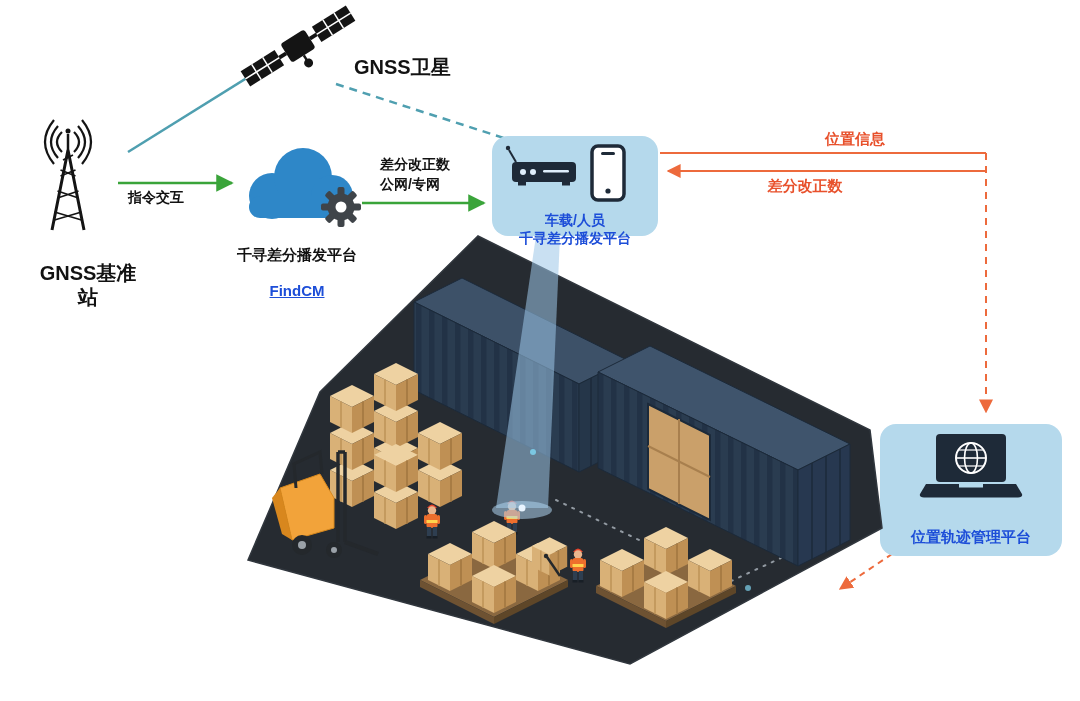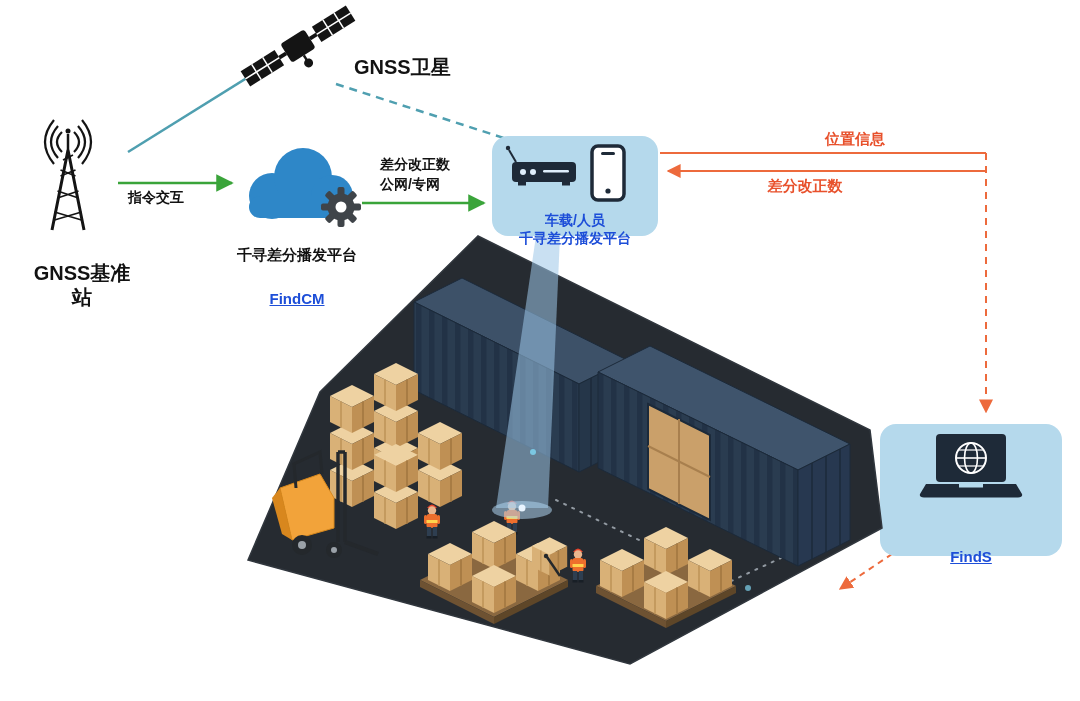--- a/index.html
+++ b/index.html
@@ -233,25 +233,25 @@
         <polygon points="536,236 560,236 548,508 496,508" fill="#9CC6E8" opacity="0.55"></polygon>
         <ellipse cx="522" cy="510" rx="30" ry="9" fill="#AFD4EE" opacity="0.55"></ellipse>
         <circle cx="533" cy="452" r="3" fill="#7FD4F0" opacity="0.85"></circle>
         <circle cx="522" cy="508" r="3.5" fill="#E8F4FF"></circle>
         <circle cx="748" cy="588" r="3" fill="#7FD4F0" opacity="0.7"></circle>
       </g>
     </g>
   </svg>
 
   <div class="lbl fs16" style="left:354px;top:32px;">GNSS卫星</div>
-  <div class="lbl fs16 center" style="left:26px;top:238px;width:112px;">GNSS基准站</div>
+  <div class="lbl fs16 center" style="left:32px;top:238px;width:112px;">GNSS基准站</div>
   <div class="lbl fs14" style="left:128px;top:189px;">指令交互</div>
   <div class="lbl fs15 center" style="left:222px;top:246px;width:150px;">千寻差分播发平台</div>
-  <div class="lbl fs15 center red u" style="left:222px;top:274px;width:150px;">FindCM</div>
+  <div class="lbl fs15 center red u" style="left:222px;top:266px;width:150px;">FindCM</div>
   <div class="lbl fs14" style="left:380px;top:156px;">差分改正数</div>
   <div class="lbl fs14" style="left:380px;top:176px;">公网/专网</div>
   <div class="lbl fs14 center red" style="left:492px;top:196px;width:166px;">车载/人员</div>
   <div class="lbl fs14 center red" style="left:492px;top:214px;width:166px;">千寻差分播发平台</div>
   <div class="lbl fs15 center orange" style="left:725px;top:130px;width:160px;text-align:right;">位置信息</div>
   <div class="lbl fs15 center orange" style="left:725px;top:177px;width:160px;">差分改正数</div>
-  <div class="lbl fs15 center red u" style="left:880px;top:532px;width:182px;">FindS</div>
+  <div class="lbl fs15 center red" style="left:880px;top:512px;width:182px;">位置轨迹管理平台</div>
 
 </div>
 
 </body></html>

